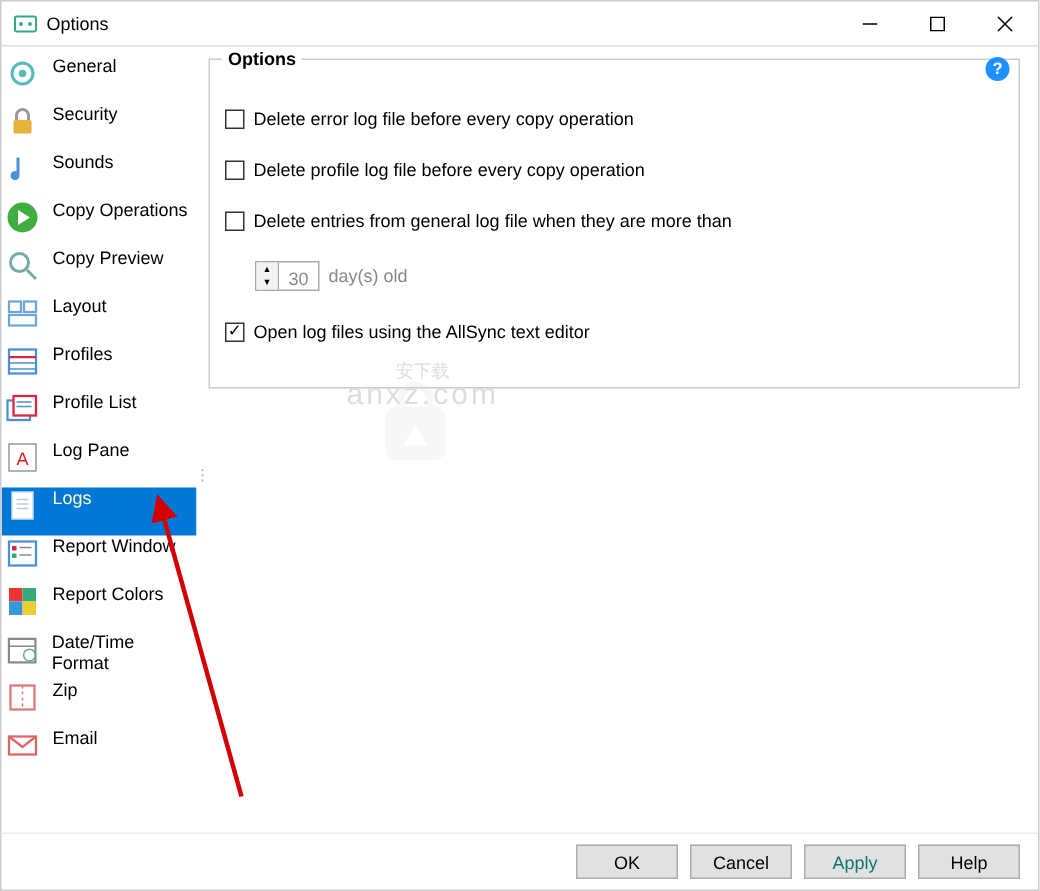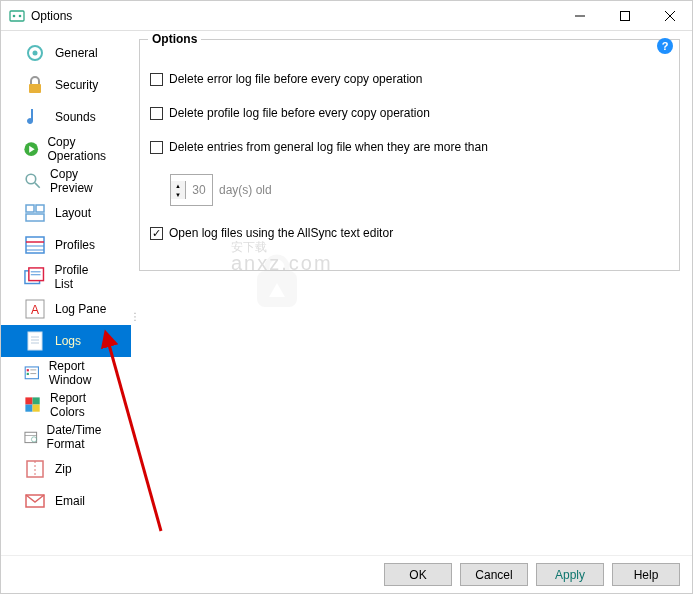--- a/index.html
+++ b/index.html
@@ -5,42 +5,42 @@
 *{box-sizing:border-box;margin:0;padding:0;font-family:"Segoe UI",Tahoma,sans-serif;font-size:12px}
 body{background:#fff;width:693px;height:594px;border:1px solid #ccc;display:flex;flex-direction:column;position:relative}
 .titlebar{height:30px;display:flex;align-items:center;padding:0 0 0 8px;border-bottom:1px solid #e0e0e0}
 .titlebar .title-icon{width:16px;height:16px;margin-right:6px}
 .titlebar .title{flex:1}
 .winbtns{display:flex}
 .winbtn{width:45px;height:29px;display:flex;align-items:center;justify-content:center}
 .winbtn svg{width:10px;height:10px}
 .content{flex:1;display:flex;overflow:hidden}
 .sidebar{width:130px;padding:6px 0;overflow:hidden;position:relative}
-.sb-item{display:flex;align-items:center;height:32px;padding:0 22px;cursor:default}
+.sb-item{display:flex;height:32px;padding:0 2px;cursor:default}
 .sb-item .sb-icon{width:24px;height:24px;margin-right:8px;display:flex;align-items:center;justify-content:center}
 .sb-item.selected{background:#0078d7;color:#fef9c3}
 .resizer{width:4px;cursor:ew-resize;position:relative}
 .resizer::after{content:"⋮";position:absolute;left:-1px;top:280px;color:#aaa;font-size:10px}
 .mainpane{flex:1;padding:8px 12px 8px 4px}
 .groupbox{border:1px solid #ccc;position:relative;padding:12px 10px 10px 10px}
 .groupbox .legend{position:absolute;top:-8px;left:8px;background:#fff;padding:0 4px;font-weight:bold}
 .help-icon{position:absolute;top:-2px;right:6px;width:16px;height:16px;border-radius:50%;background:#1e90ff;color:#fff;display:flex;align-items:center;justify-content:center;font-weight:bold;font-size:11px}
 .row{display:flex;align-items:center;margin:20px 0}
 .cb{width:13px;height:13px;border:1px solid #333;margin-right:6px;display:inline-flex;align-items:center;justify-content:center;background:#fff}
 .cb.checked::after{content:"✓";font-size:11px;line-height:1;color:#000}
 .spinrow{margin-left:20px;display:flex;align-items:center}
-.spinner{display:inline-flex;align-items:center;border:1px solid #aaa;height:32px;margin-right:6px}
+.spinner{display:inline-flex;align-items:flex-end;border:1px solid #aaa;height:20px;margin-right:6px}
 .spinbtns{display:flex;flex-direction:column;border-right:1px solid #aaa}
 .spinbtns div{width:14px;height:9px;display:flex;align-items:center;justify-content:center;font-size:6px;background:#f3f3f3}
 .spinval{width:26px;text-align:center;color:#888}
 .spinrow .unit{color:#888}
 .buttonbar{height:38px;display:flex;justify-content:flex-end;align-items:center;padding:0 12px;gap:8px;border-top:1px solid #eee}
 .btn{width:68px;height:23px;border:1px solid #adadad;background:#e1e1e1;display:flex;align-items:center;justify-content:center}
 .btn.disabled{color:#0f766e}
-.watermark{position:absolute;left:230px;top:240px;color:#ddd;font-size:40px;font-family:Arial;pointer-events:none;line-height:1}
+.watermark{position:absolute;left:230px;top:240px;color:#ddd;font-size:40px;font-family:Arial;pointer-events:none;text-align:center;line-height:1}
 .watermark .dom{font-size:20px;letter-spacing:2px}
 .wm-icon{position:absolute;left:246px;top:252px;width:60px;height:60px;pointer-events:none;opacity:.15}
 .arrow{position:absolute;left:95px;top:320px;pointer-events:none}
 </style>
 </head>
 <body>
 
 <div class="titlebar">
   <span class="title-icon">
     <svg viewBox="0 0 16 16">

